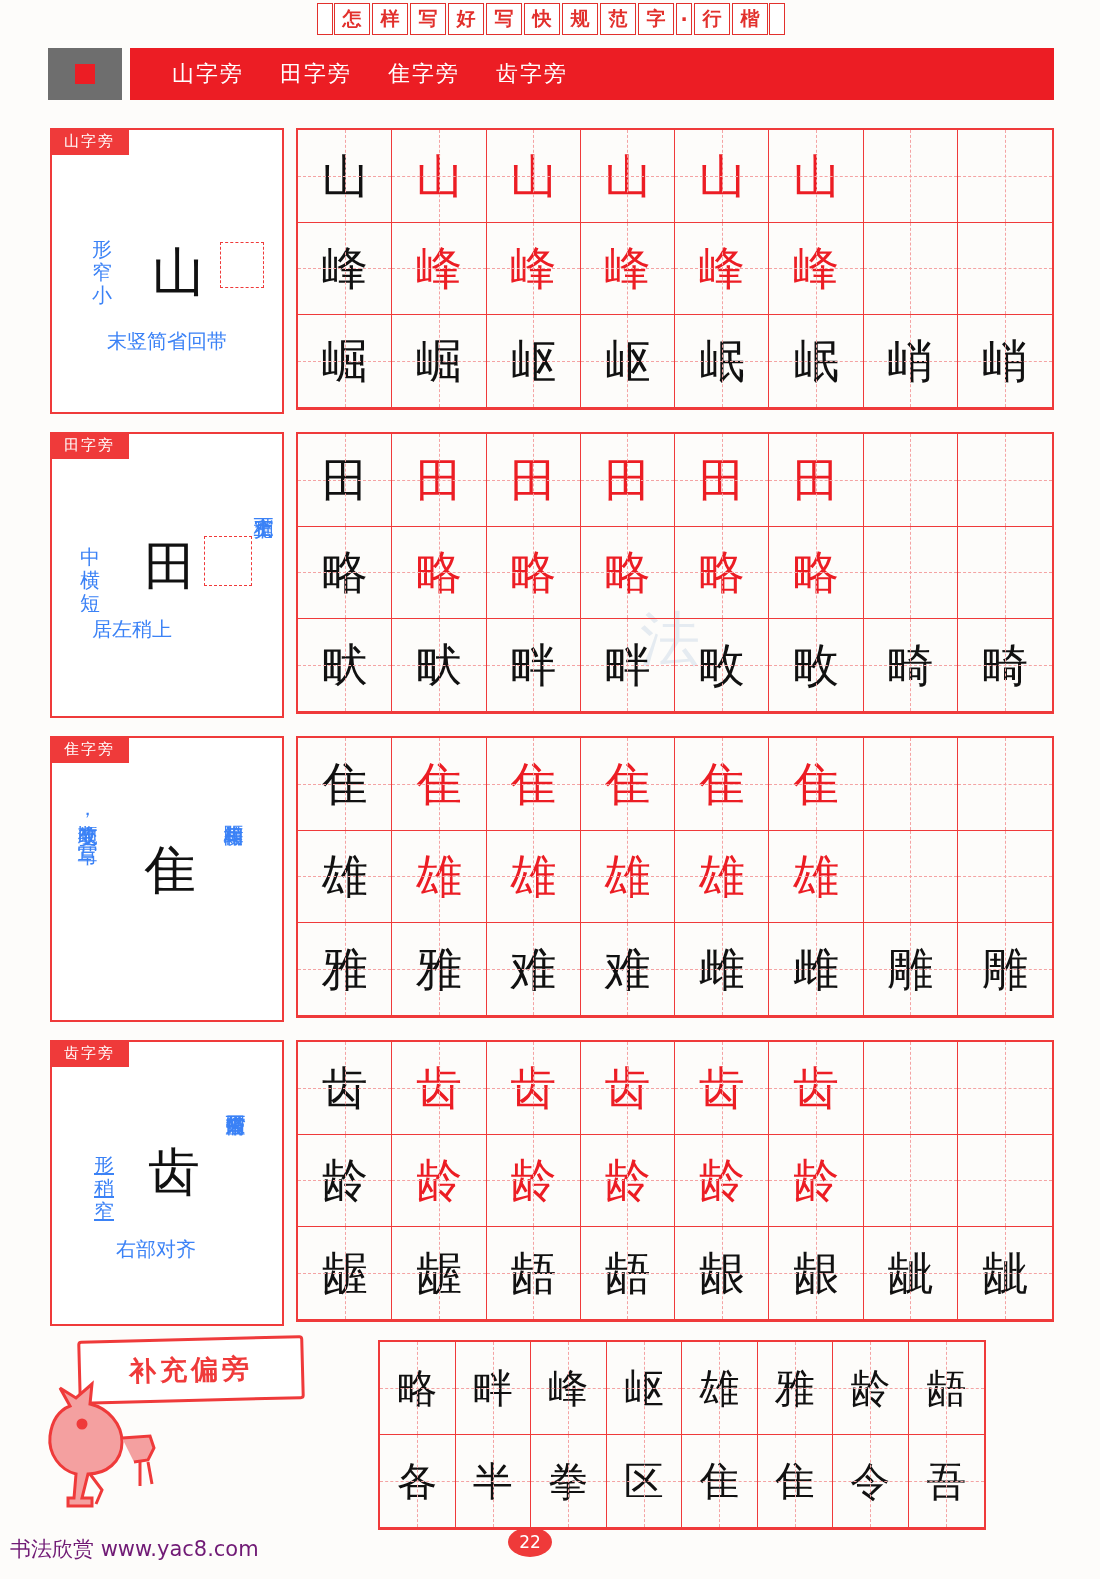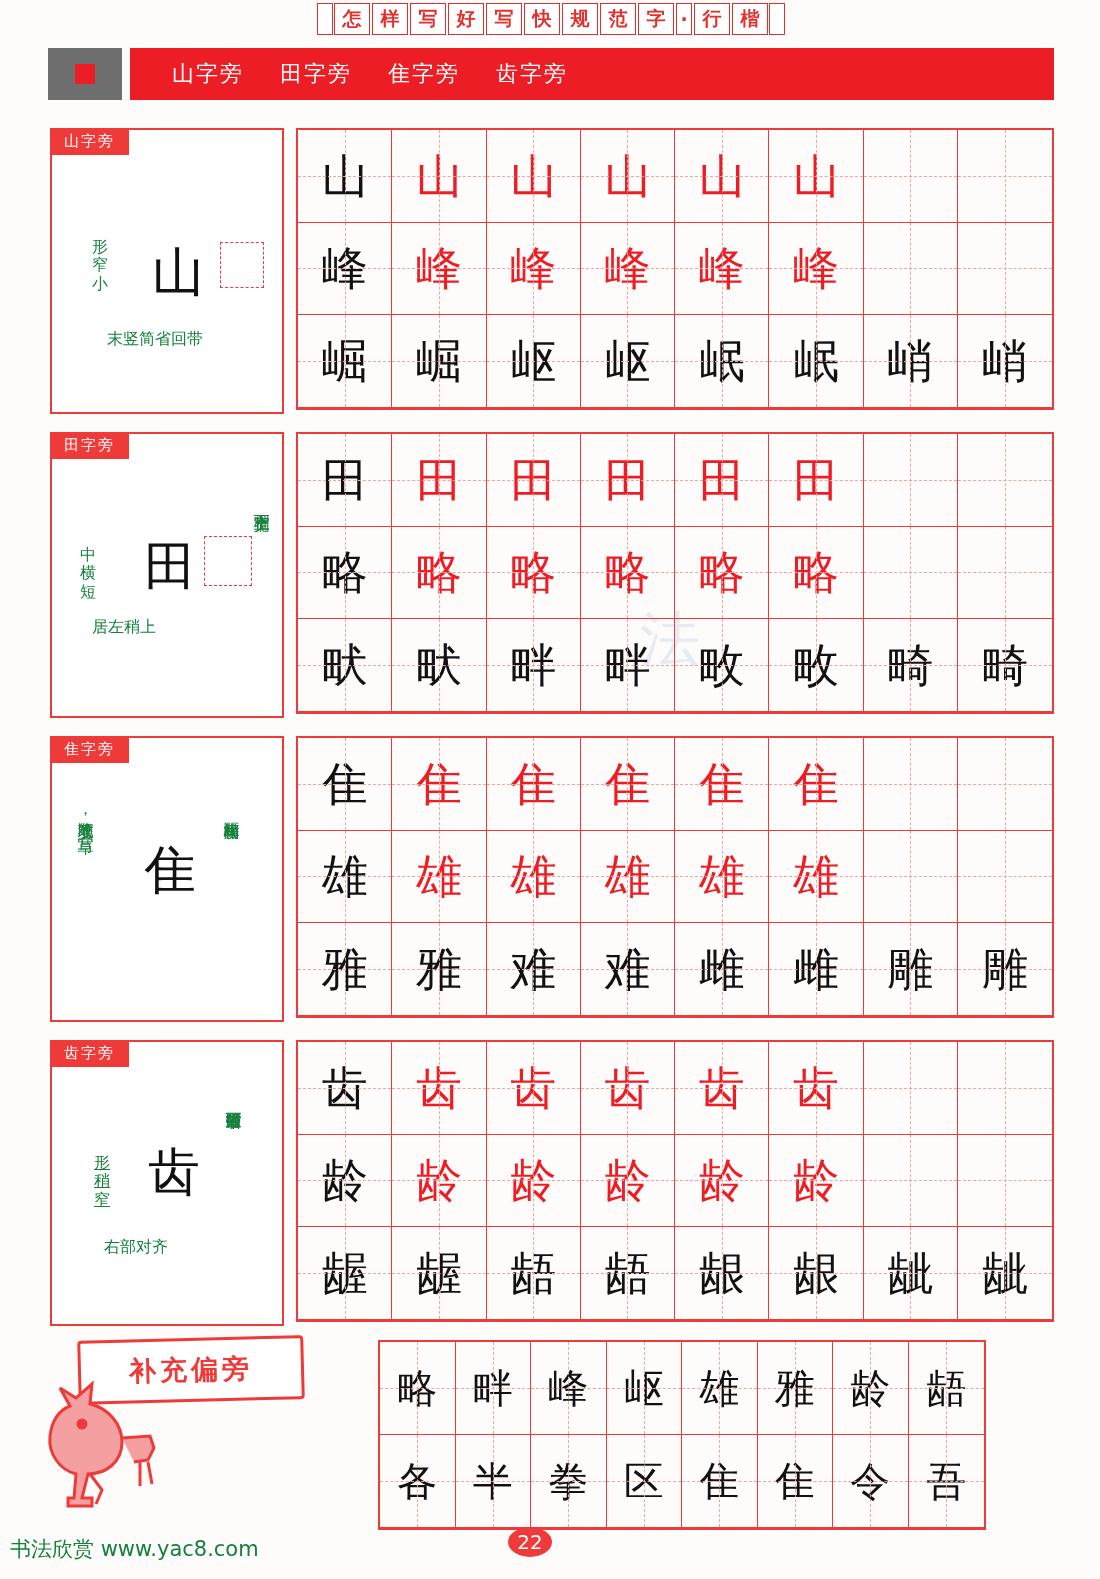--- a/index.html
+++ b/index.html
@@ -49,21 +49,21 @@
   }
   .tag{
     position:absolute;background:#ef3a3a;color:#fff;font-size:15px;
     padding:4px 14px;letter-spacing:2px;
     left:-2px;top:-2px;
   }
   .bigchar{
     position:absolute;font-size:52px;color:#111;
     font-family:"DejaVu Sans",sans-serif;
   }
-  .note{position:absolute;color:#15803d;font-size:16px;line-height:1.15;}
+  .note{position:absolute;color:#3b82f6;font-size:20px;line-height:1.15;}
   .note.v{writing-mode:vertical-rl;text-orientation:upright;}
   .dashbox{
     position:absolute;border:1px dashed #ef3a3a;
   }
 
   
   .grid{position:absolute;display:grid;}
   .cell{
     border-right:1px solid #ef3a3a;border-bottom:1px solid #ef3a3a;
     position:relative;display:flex;align-items:center;justify-content:center;
@@ -95,27 +95,27 @@
     color:#ef3a3a;font-size:27px;letter-spacing:4px;font-weight:bold;
     background:#fff;transform:rotate(-1.5deg);
   }
   .horse{
     position:absolute;left:30px;top:1378px;width:150px;height:150px;
   }
   .bottomgrid{position:absolute;left:378px;top:1340px;}
   .bottomgrid .cell{font-size:40px;}
 
   .site{
-    position:absolute;left:10px;top:1535px;color:#15803d;font-size:21px;
+    position:absolute;left:10px;top:1535px;color:#701a75;font-size:21px;
   }
   .pagenum{
     position:absolute;left:508px;top:1527px;width:44px;height:30px;
     background:#ef3a3a;border-radius:50%/50%;
     color:#fff;display:flex;align-items:center;justify-content:center;
-    font-size:20px;
+    font-size:17px;
     text-align:center;
   }
   .wm{
     position:absolute;color:rgba(120,160,200,.18);font-size:60px;
     font-family:"DejaVu Sans",sans-serif;pointer-events:none;
   }
 </style>
 </head>
 <body>
 
@@ -266,21 +266,21 @@
       <div class="cell row-last">雕</div>
       <div class="cell row-last">雕</div>
     </div>
   </div>
 
   <div class="leftbox" style="left:50px;top:1040px;width:230px;height:282px;">
     <div class="tag">齿字旁</div>
     <div class="note" style="left:42px;top:112px;width:30px;text-decoration:underline;">形稍窄</div>
     <div class="bigchar" style="left:96px;top:96px;">齿</div>
     <div class="note v" style="left:172px;top:58px;">末竖可简省回带</div>
-    <div class="note" style="left:52px;top:196px;">右部对齐</div>
+    <div class="note" style="left:64px;top:196px;">右部对齐</div>
   </div>
   <div class="gridwrap" style="left:296px;top:1040px;width:758px;height:282px;">
     <div class="grid" style="position:absolute;inset:0;grid-template-columns:repeat(8,1fr);grid-template-rows:repeat(3,1fr);">
       <div class="cell">齿</div>
       <div class="cell red">齿</div>
       <div class="cell red">齿</div>
       <div class="cell red">齿</div>
       <div class="cell red">齿</div>
       <div class="cell red">齿</div>
       <div class="cell"></div>

